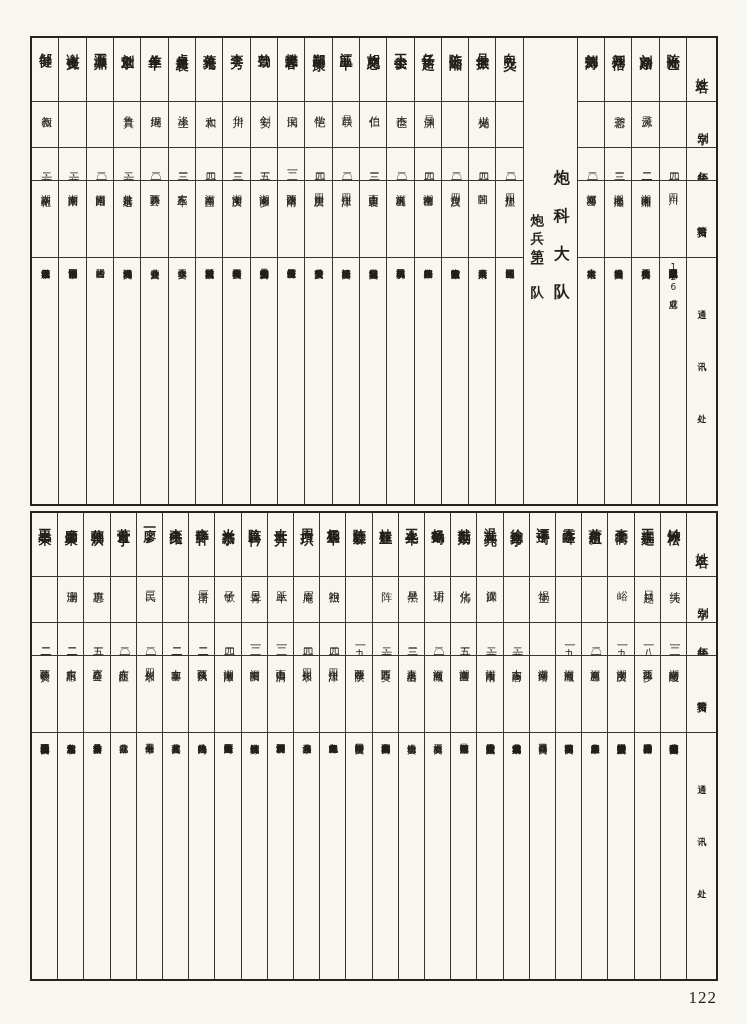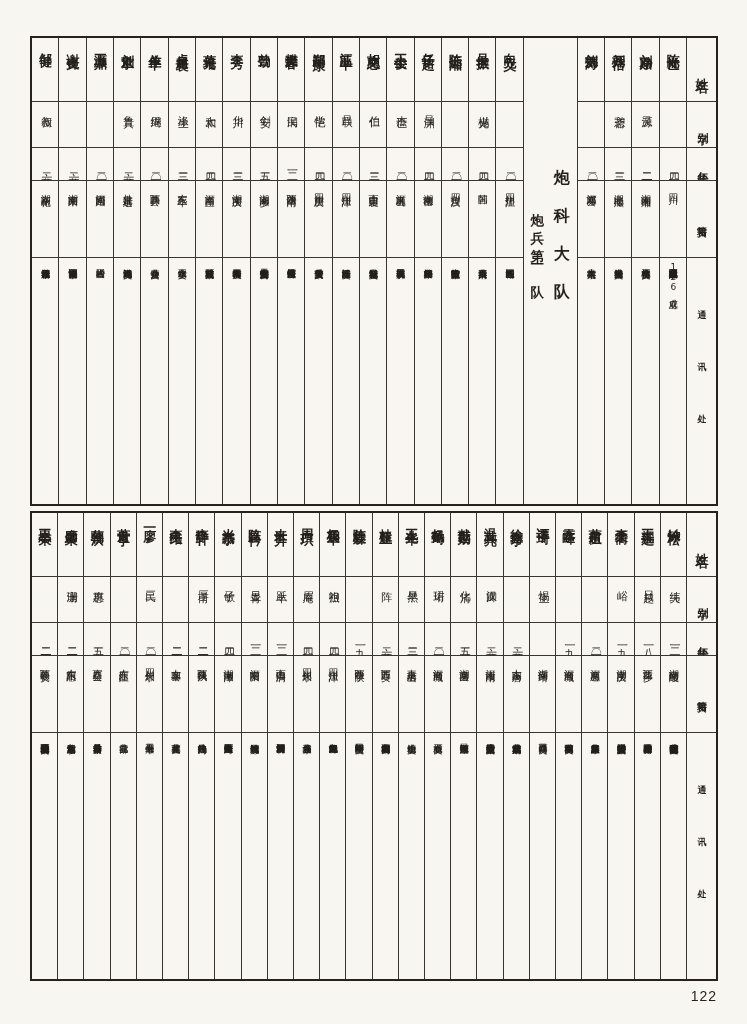--- a/index.html
+++ b/index.html
@@ -52,22 +52,22 @@
   .h-native{font-size:12.5px;letter-spacing:16px;}
   .h-addr{font-size:12.5px;letter-spacing:52px;}
   
   .group-wrap{writing-mode:vertical-rl;}
   .g-unit{display:block;writing-mode:vertical-rl;text-orientation:upright;
     font-size:16px;font-weight:700;letter-spacing:38px;}
   .g-squad{display:block;writing-mode:vertical-rl;text-orientation:upright;
     font-size:13.5px;font-weight:700;letter-spacing:18px;padding-top:46px;margin-right:4px;}
   .pageno{
     position:absolute;right:30px;top:988px;
-    font-family:Liberation Sans, sans-serif;
-    font-size:14px;letter-spacing:1px;
+    font-family:Liberation Serif, serif;
+    font-size:17px;letter-spacing:1px;
   }
 </style>
 </head>
 <body>
 
 <div class="sheet">
   <div class="frame">
 
     <section class="roster" id="top-roster">
       <div class="col col-header">

